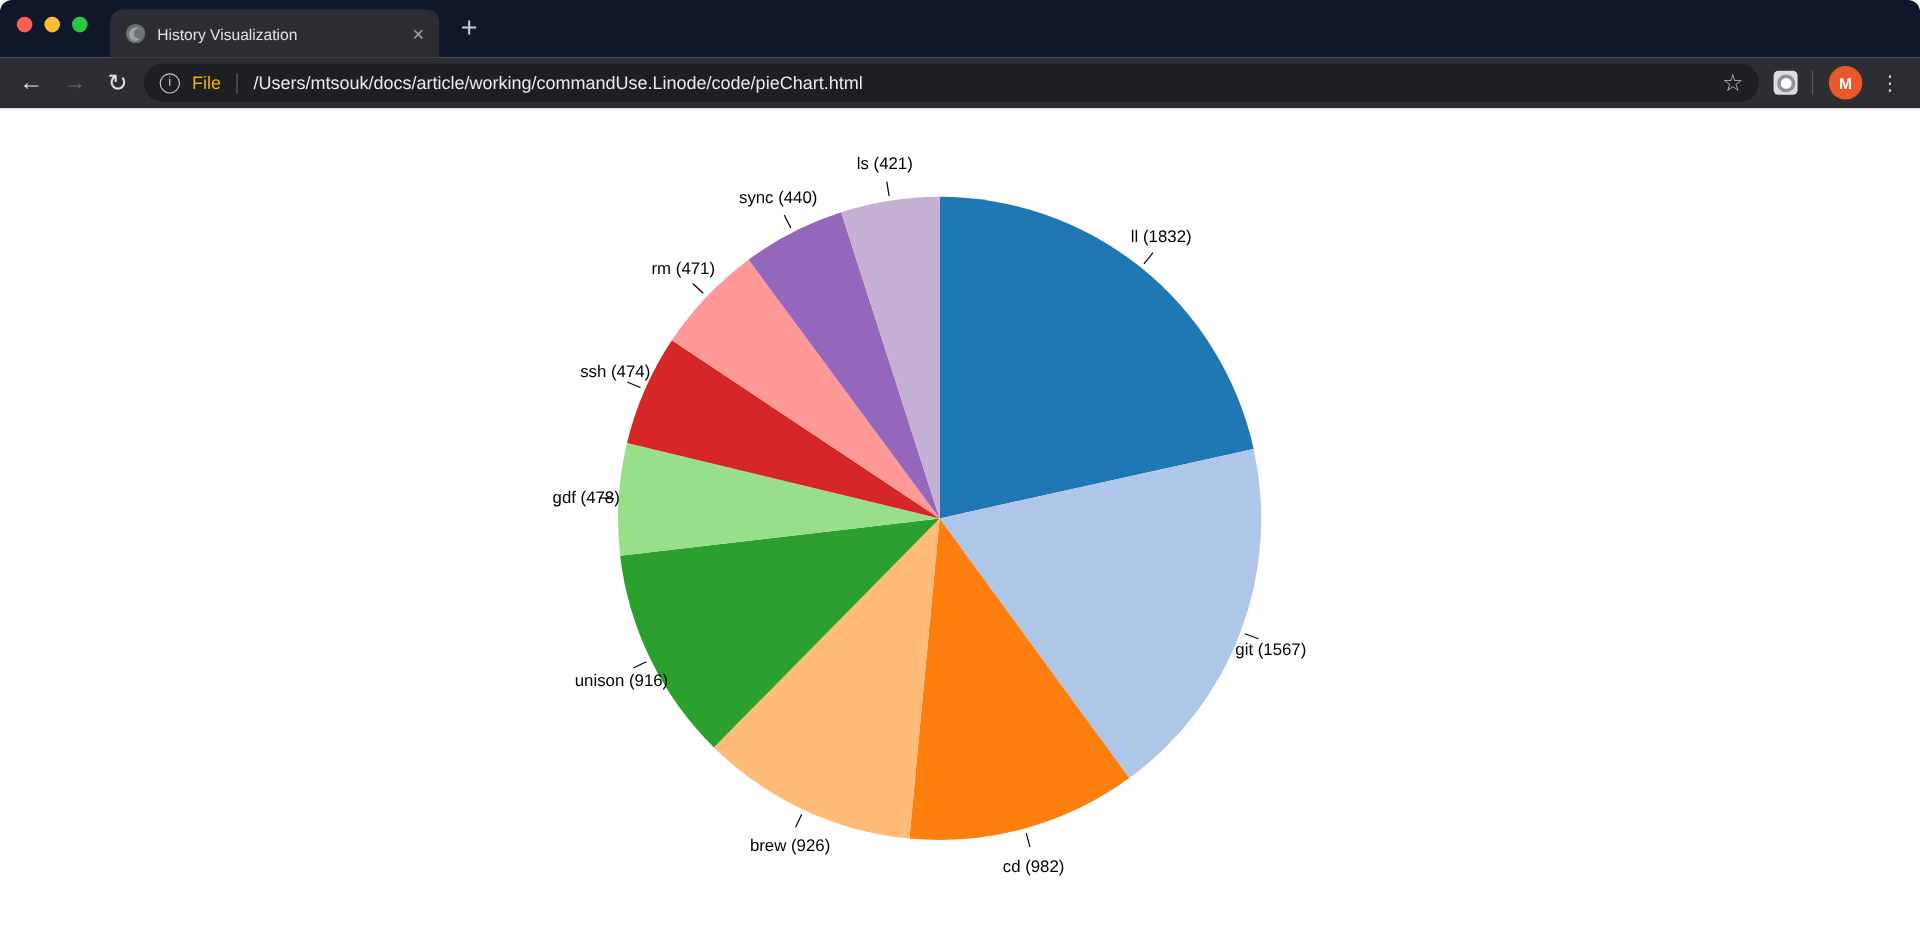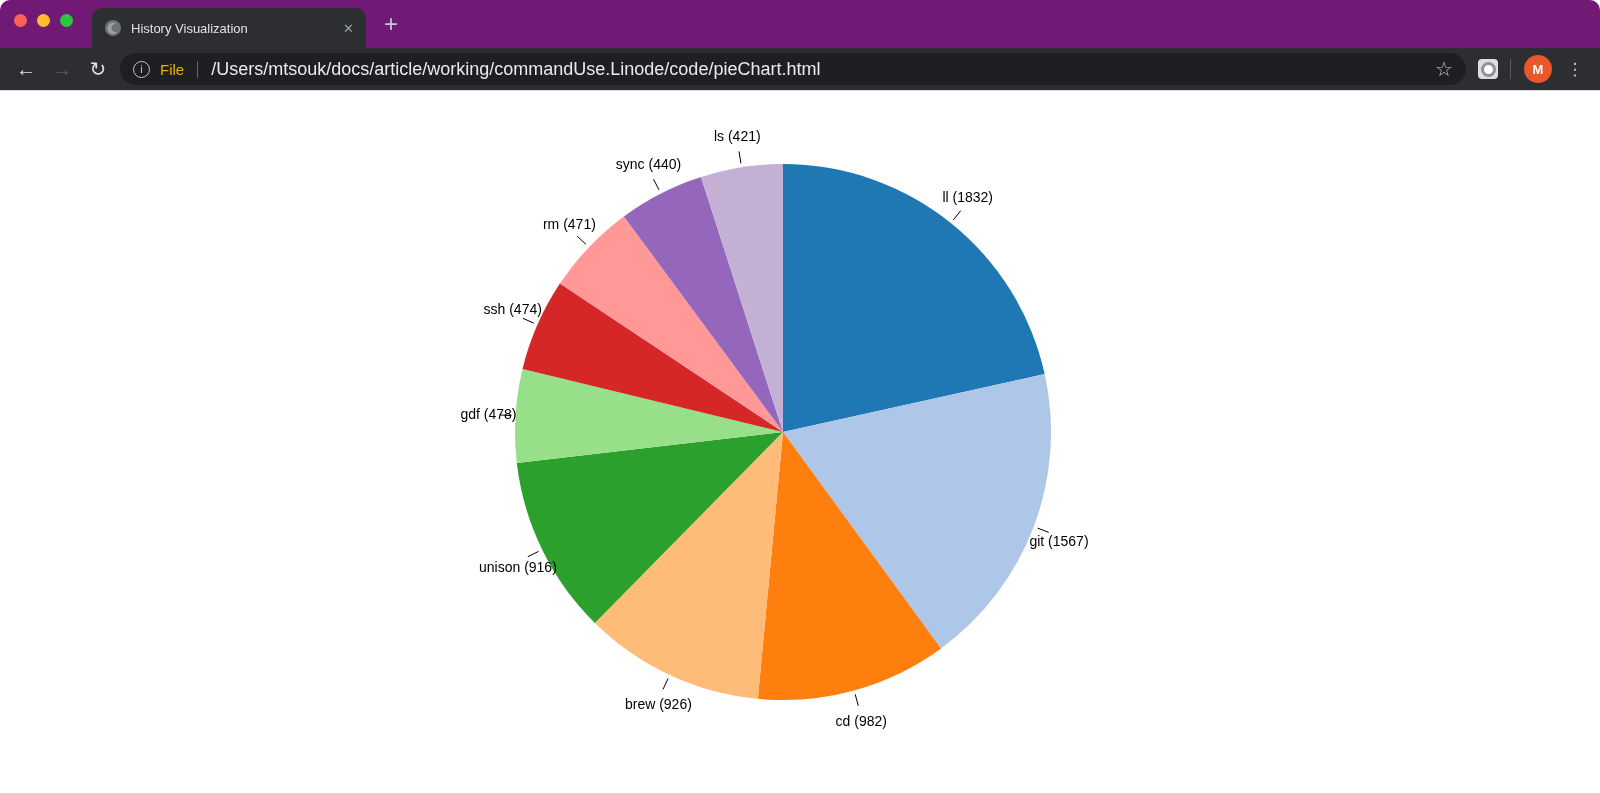--- a/index.html
+++ b/index.html
@@ -2,21 +2,21 @@
 <html><head>
 <meta charset="utf-8">
 <style>
   * { box-sizing: border-box; margin: 0; padding: 0; }
   html, body { width: 1600px; height: 793px; overflow: hidden; background: #ffffff;
     font-family: "Liberation Sans", sans-serif; }
   .window { width: 1600px; height: 793px; display: flex; flex-direction: column;
     border-radius: 10px 10px 0 0; overflow: hidden; }
 
   
-  .tabbar { height: 48px; background: #701a75; position: relative; flex: none; }
+  .tabbar { height: 48px; background: #0f172a; position: relative; flex: none; }
   .traffic-lights { position: absolute; left: 14px; top: 14px; display: flex; gap: 10px; }
   .light { width: 13px; height: 13px; border-radius: 50%; }
   .tab { position: absolute; left: 92px; bottom: 0; width: 274px; height: 40px;
     background: #2d2e31; border-radius: 10px 10px 0 0; display: flex; align-items: center;
     padding: 0 12px 0 13px; }
   .favicon { width: 16px; height: 16px; flex: none; }
   .tab-title { margin-left: 10px; font-size: 13px; color: #dfe1e5; white-space: nowrap;
     overflow: hidden; flex: 1; }
   .tab-close { color: #9aa0a6; font-size: 13px; margin-left: 8px; flex: none; }
   .new-tab { position: absolute; left: 378px; top: 12px; width: 26px; height: 26px;
@@ -28,21 +28,21 @@
   .nav-btn { width: 36px; height: 36px; display: flex; align-items: center;
     justify-content: center; font-size: 20px; color: #dee1e5; flex: none; }
   .nav-btn.disabled { color: #5c6064; }
   .omnibox { flex: 1; height: 32px; background: #1d1f22; border-radius: 16px;
     margin: 0 8px 0 4px; display: flex; align-items: center; padding: 0 13px; min-width: 0; }
   .info-icon { width: 17px; height: 17px; border: 1.5px solid #c3c6ca; border-radius: 50%;
     color: #c3c6ca; font-size: 11px; display: flex; align-items: center; justify-content: center;
     flex: none; }
   .scheme { color: #eab308; font-size: 15px; margin-left: 10px; flex: none; }
   .vsep { width: 1px; height: 17px; background: #5f6368; margin: 0 13px; flex: none; }
-  .url { color: #e8eaed; font-size: 18px; white-space: nowrap; overflow: hidden; flex: 1; }
+  .url { color: #e8eaed; font-size: 15px; white-space: nowrap; overflow: hidden; flex: 1; }
   .star { color: #c3c6ca; font-size: 20px; flex: none; margin-left: 10px; }
   .ext-btn { width: 20px; height: 20px; border-radius: 4px; background: #dcdee1;
     display: flex; align-items: center; justify-content: center; margin: 0 12px 0 4px; flex: none; }
   .ext-inner { width: 15px; height: 15px; border-radius: 50%; border: 3px solid #8e9296;
     background: #ffffff; }
   .toolbar-sep { width: 1px; height: 20px; background: #55585c; flex: none; }
   .avatar { width: 28px; height: 28px; border-radius: 50%; color: #fff; font-size: 13px;
     font-weight: bold; display: flex; align-items: center; justify-content: center;
     margin: 0 10px 0 13px; flex: none; }
   .menu-dots { width: 26px; color: #c7cacd; font-size: 17px; text-align: center;

